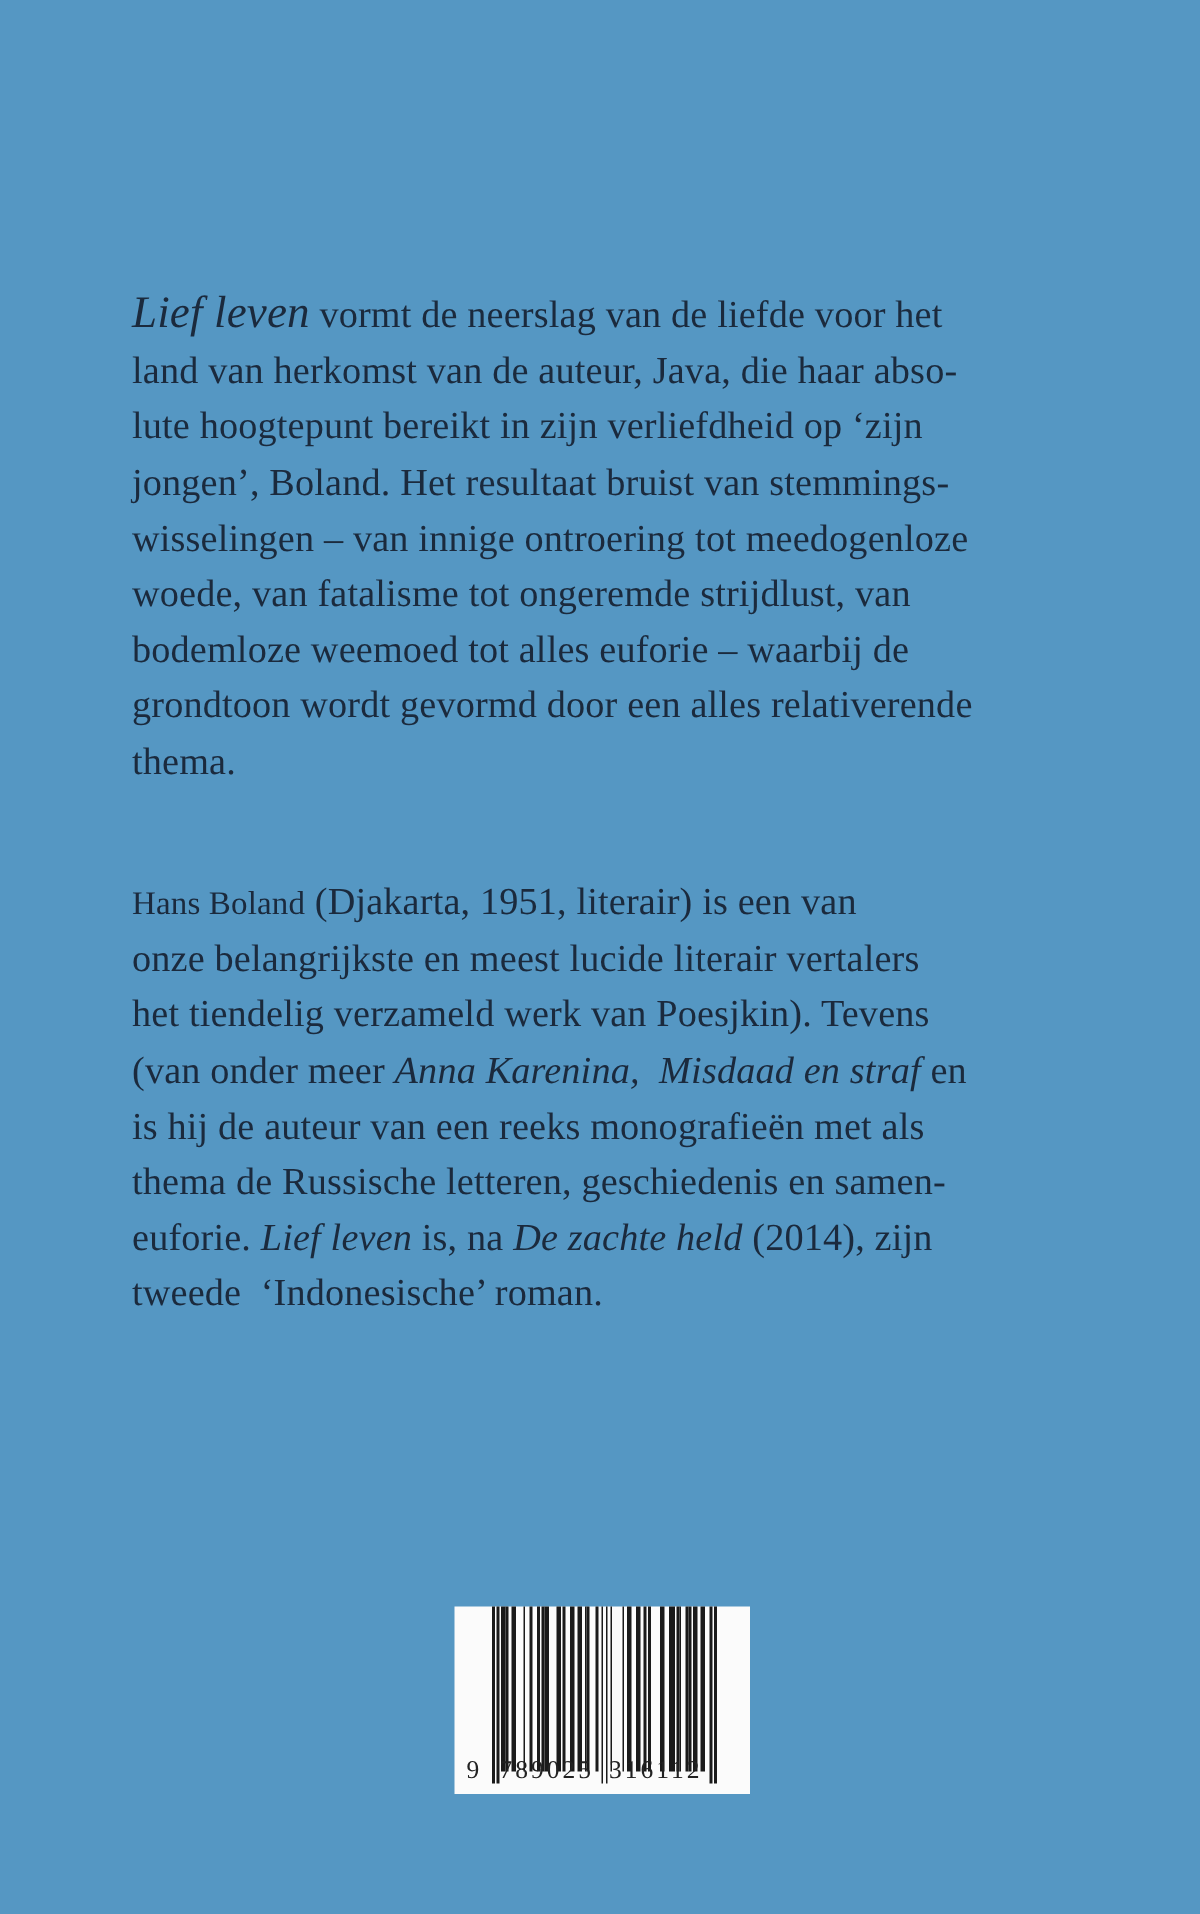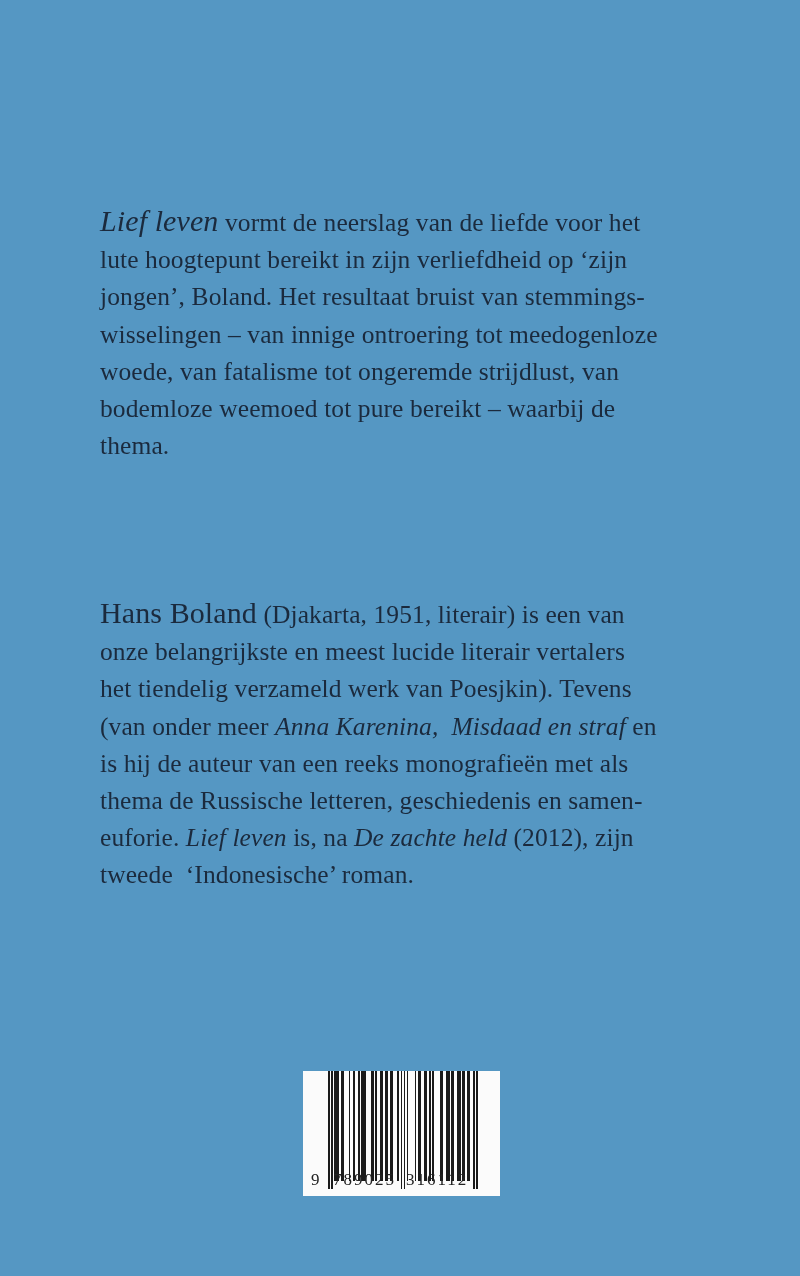--- a/index.html
+++ b/index.html
@@ -11,24 +11,24 @@
       color: #1b2a3d;
     }
     .blurb {
       position: absolute;
       left: 88px;
       width: 640px;
       font-size: 25.5px;
       line-height: 37.2px;
       letter-spacing: 0.1px;
     }
-    .blurb p { margin: 12px; }
+    .blurb p { margin: 0; }
     .line { display: block; white-space: nowrap; }
     .lead { font-style: italic; font-size: 30px; }
-    .author-lead { font-size: 30px; }
+    .author-lead { font-size: 22px; }
     em { font-style: italic; }
     #p1 { top: 190px; }
     #p2 { top: 582px; }
 
     .barcode {
       position: absolute;
       left: 303px; top: 1071px;
       width: 197px; height: 125px;
       background: #fbfbfb;
     }
@@ -52,38 +52,40 @@
       font-family: "Liberation Serif", "DejaVu Serif", serif;
     }
     .digits span { position: absolute; bottom: 0; white-space: nowrap; }
   </style>
 </head>
 <body>
 
 <div class="blurb" id="p1">
   <p>
     <span class="line"><em class="lead">Lief leven</em><span> vormt de neerslag van de liefde voor het</span></span>
+    <span class="line">land van herkomst van de auteur, Java, die haar abso-</span>
     <span class="line">lute hoogtepunt bereikt in zijn verliefdheid op ‘zijn</span>
     <span class="line">jongen’, Boland. Het resultaat bruist van stemmings-</span>
     <span class="line">wisselingen – van innige ontroering tot meedogenloze</span>
     <span class="line">woede, van fatalisme tot ongeremde strijdlust, van</span>
-    <span class="line">bodemloze weemoed tot pure bereikt – waarbij de</span>
+    <span class="line">bodemloze weemoed tot alles euforie – waarbij de</span>
+    <span class="line">grondtoon wordt gevormd door een alles relativerende</span>
     <span class="line">thema.</span>
   </p>
 </div>
 
 <div class="blurb" id="p2">
   <p>
     <span class="line"><span class="author-lead">Hans Boland</span><span> (Djakarta, 1951, literair) is een van</span></span>
     <span class="line">onze belangrijkste en meest lucide literair vertalers</span>
     <span class="line">het tiendelig verzameld werk van Poesjkin). Tevens</span>
     <span class="line"><span>(van onder meer </span><em>Anna Karenina,</em><span style="white-space:pre">  </span><em>Misdaad en straf</em><span> en</span></span>
     <span class="line">is hij de auteur van een reeks monografieën met als</span>
     <span class="line">thema de Russische letteren, geschiedenis en samen-</span>
-    <span class="line"><span>euforie. </span><em>Lief leven</em><span> is, na </span><em>De zachte held</em><span> (2012), zijn</span></span>
+    <span class="line"><span>euforie. </span><em>Lief leven</em><span> is, na </span><em>De zachte held</em><span> (2014), zijn</span></span>
     <span class="line" style="white-space:pre">tweede  ‘Indonesische’ roman.</span>
   </p>
 </div>
 
 <div class="barcode">
   <div class="bars" id="bars">
       <div class="bar guard" style="width: 1.57895px;"></div>
       <div class="gap" style="width: 1.57895px;"></div>
       <div class="bar guard" style="width: 1.57895px;"></div>
       <div class="gap" style="width: 1.57895px;"></div>

